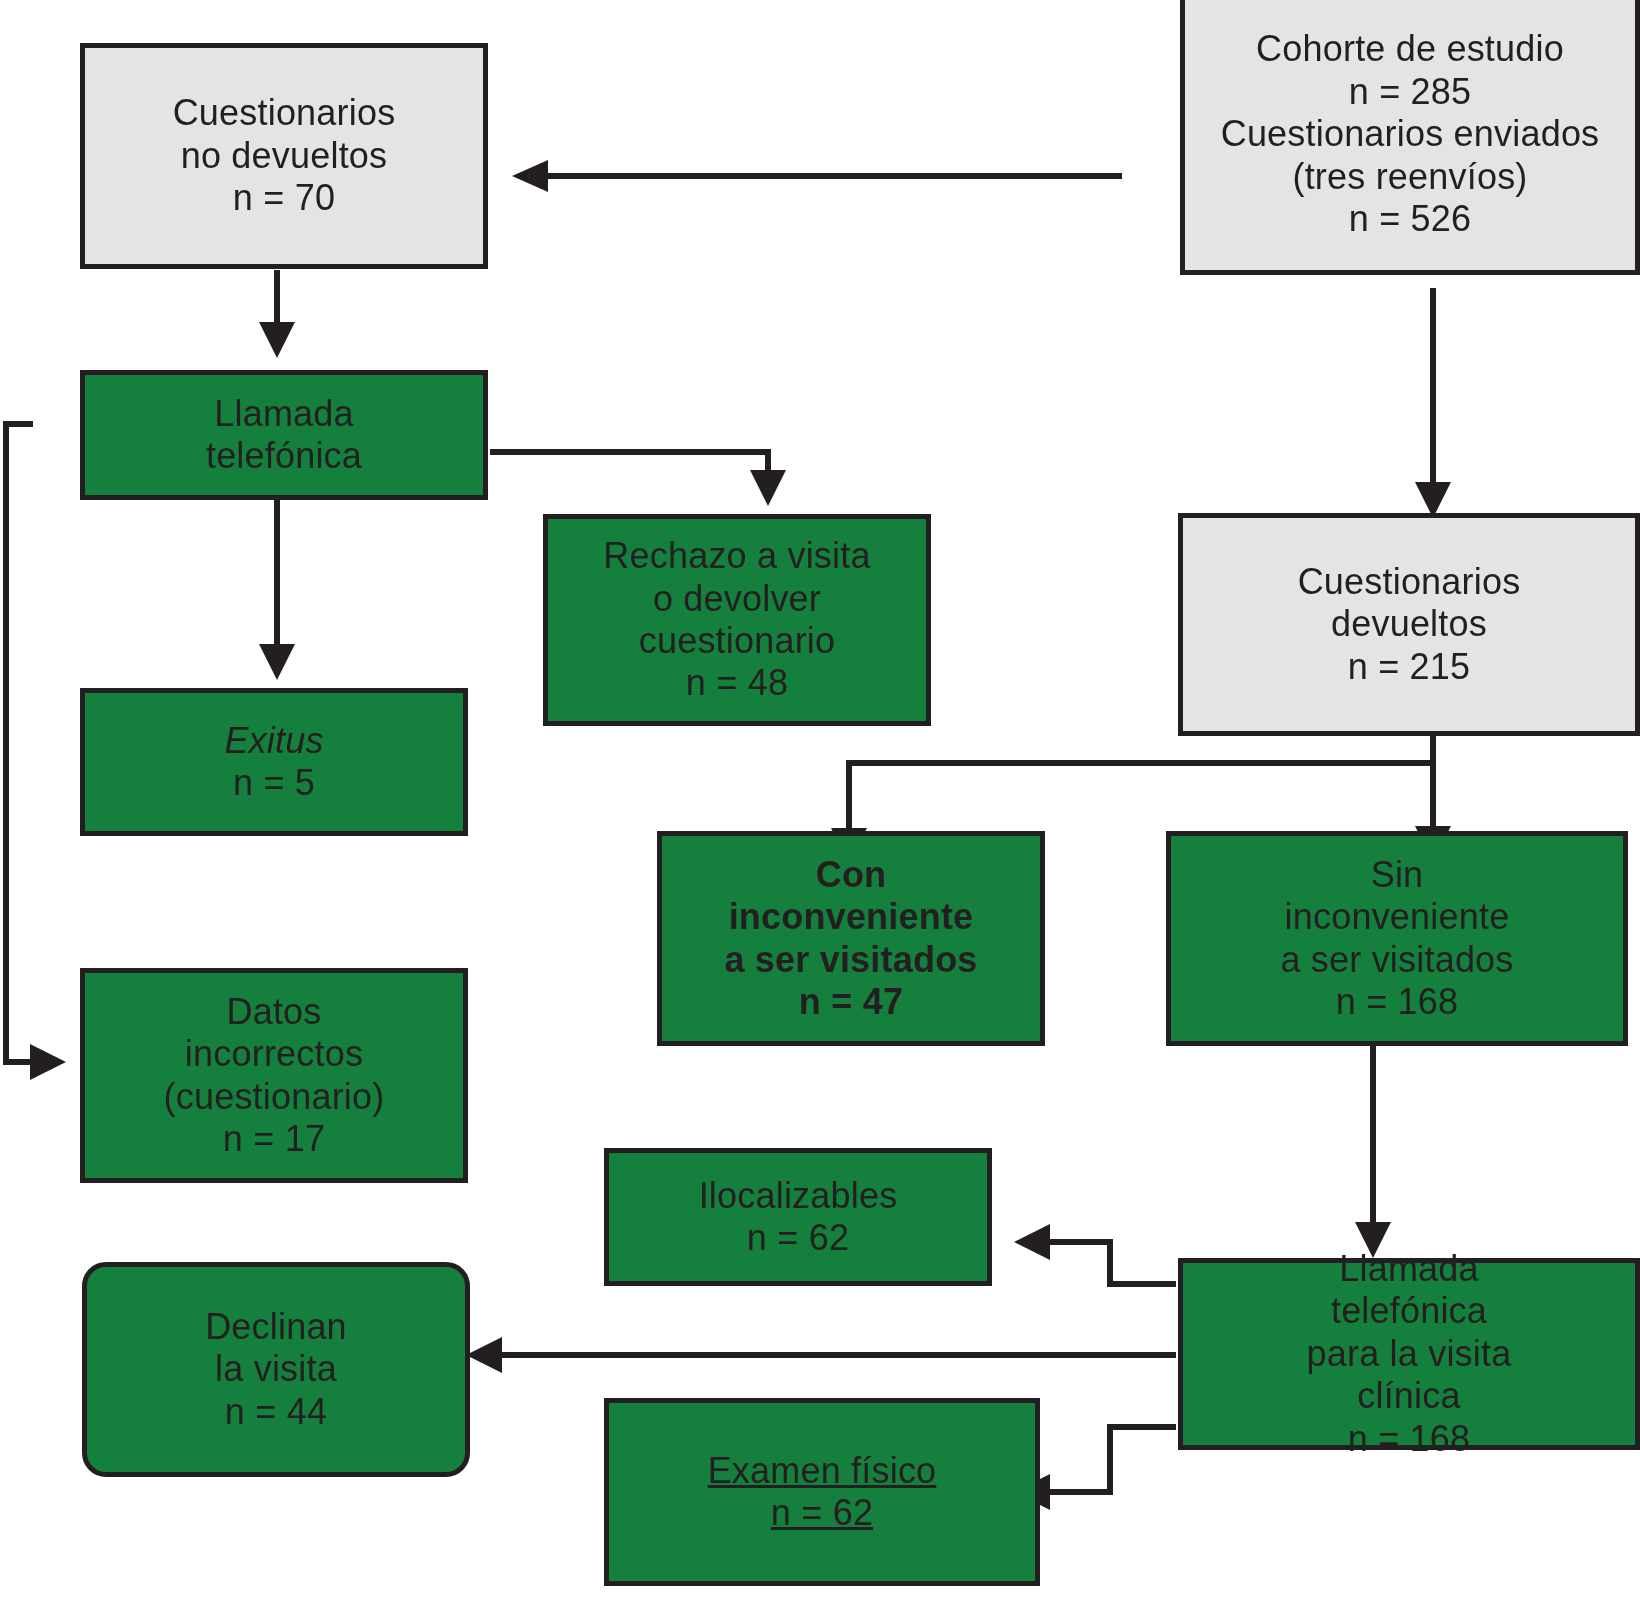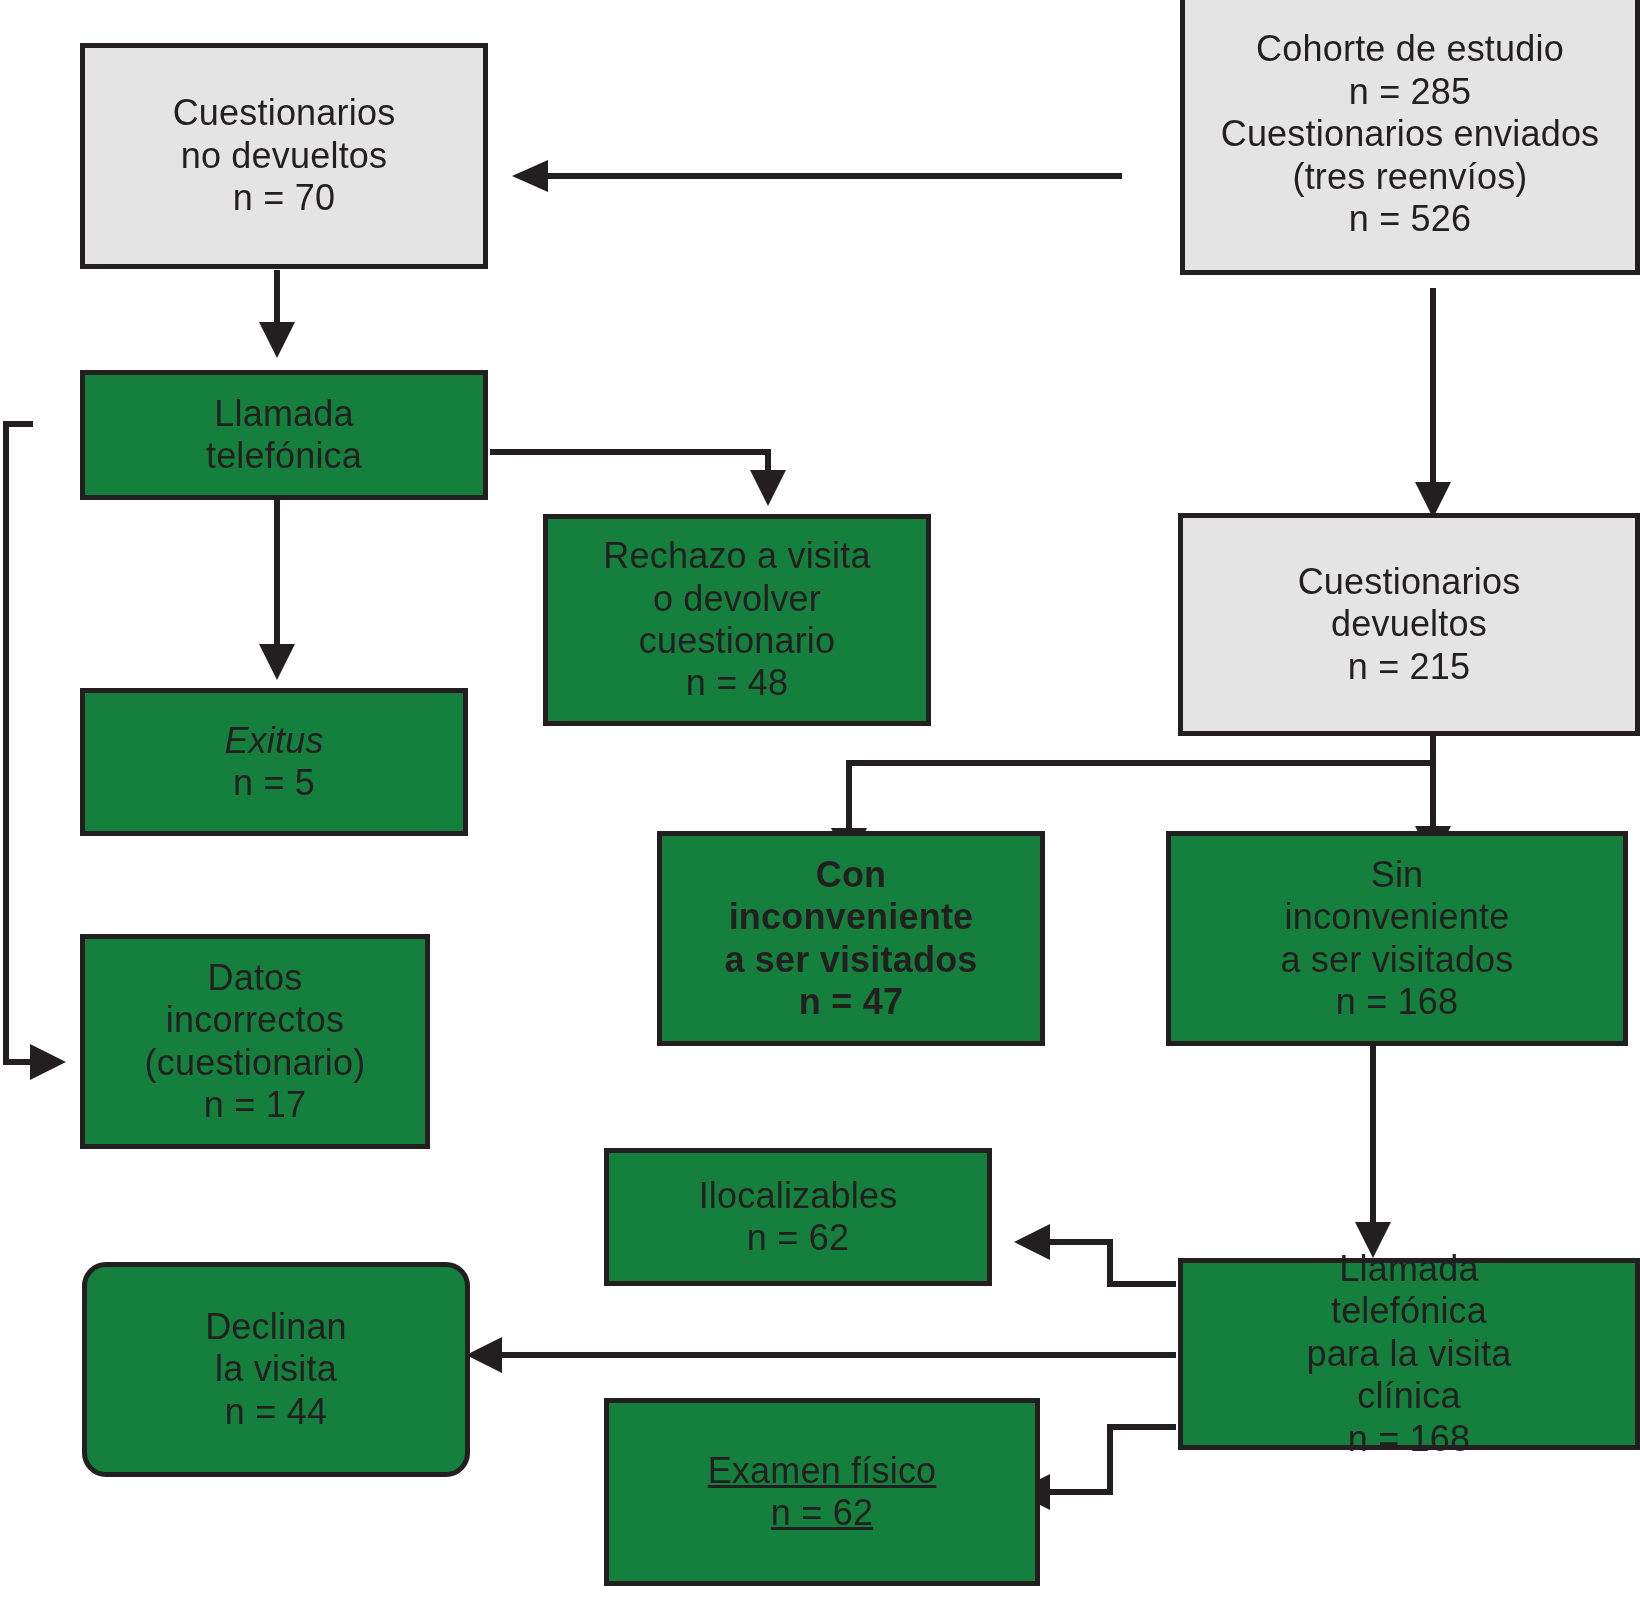--- a/index.html
+++ b/index.html
@@ -171,21 +171,21 @@
 
   <div class="node" style="left:1146px; top:831px; width:462px; height:215px;margin-left:20px;">
     <div class="lines">
       <span class="ln">Sin</span>
       <span class="ln">inconveniente</span>
       <span class="ln">a ser visitados</span>
       <span class="ln">n = 168</span>
     </div>
   </div>
 
-  <div class="node" style="left:80px; top:934px; width:350px; height:215px;">
+  <div class="node" style="left:80px; top:968px; width:388px; height:215px;">
     <div class="lines">
       <span class="ln">Datos</span>
       <span class="ln">incorrectos</span>
       <span class="ln">(cuestionario)</span>
       <span class="ln">n = 17</span>
     </div>
   </div>
 
   <div class="node" style="left:604px; top:1148px; width:388px; height:138px;">
     <div class="lines">

